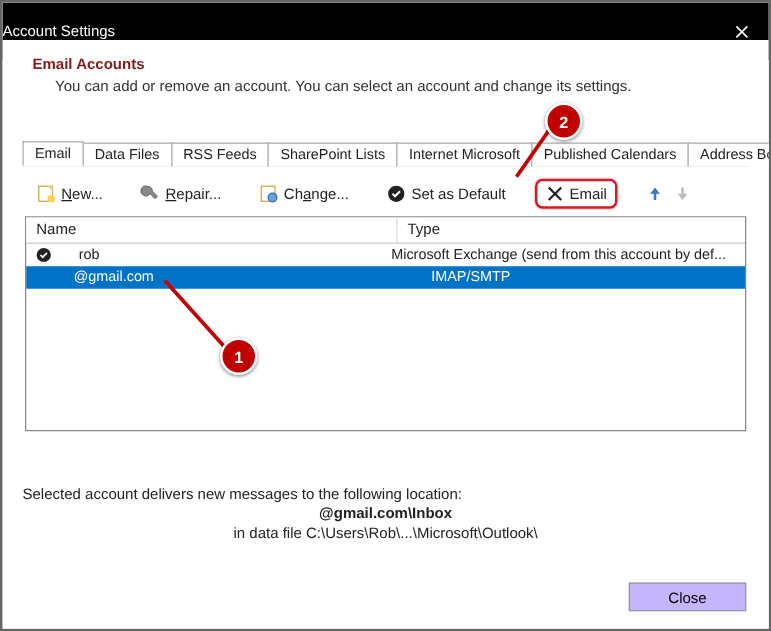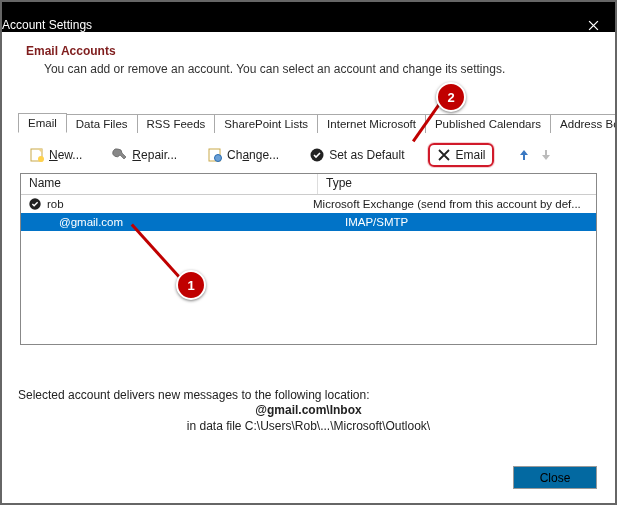--- a/index.html
+++ b/index.html
@@ -22,30 +22,30 @@
 .tbtn .u{text-decoration:underline}
 .icon16{width:16px;height:16px;display:inline-flex;align-items:center;justify-content:center}
 .remove-highlight{border:2.5px solid #d11a2a;border-radius:6px;padding:2px 6px !important;box-shadow:0 0 0 1px rgba(209,26,42,0.2)}
 .arrows{display:flex;gap:6px;margin-left:6px}
 .grid{border:1px solid #888;margin:0 2px;height:170px;background:#fff;position:relative}
 .gridhead{display:flex;height:20px;background:#fff;border-bottom:1px solid #ccc}
 .gridhead .col{padding:2px 8px;font-size:12px;border-right:1px solid #ddd}
 .gridhead .col:last-child{border-right:none}
 .gridbody{}
 .row{display:flex;height:18px;align-items:center;font-size:11.5px}
-.row .c1{width:280px;display:flex;align-items:center;gap:4px;padding-left:6px;white-space:nowrap;overflow:hidden}
+.row .c1{width:280px;display:flex;align-items:center;gap:20px;padding-left:6px;white-space:nowrap;overflow:hidden}
 .row .c2{flex:1;padding-left:6px;white-space:nowrap;overflow:hidden;text-overflow:ellipsis}
 .row.selected{background:#0173c7;color:#fff}
 .row.selected .c1{padding-left:38px}
 .checkcircle{width:14px;height:14px}
 .footer-text{position:absolute;left:16px;right:16px;top:356px;font-size:12px}
 .footer-text .l1{margin-bottom:1px}
 .footer-text .l2{text-align:center;font-weight:700}
 .footer-text .l3{text-align:center;margin-top:2px}
-.closebutton{position:absolute;right:18px;bottom:14px;width:84px;height:23px;border:1px solid #999;background:#0369a1;font-size:12px;cursor:pointer}
+.closebutton{position:absolute;right:18px;bottom:14px;width:94px;height:23px;border:1px solid #999;background:#c4b5fd;font-size:12px;cursor:pointer}
 .annot-badge{position:absolute;width:26px;height:26px;border-radius:50%;background:#c00000;border:2px solid #fff;box-shadow:0 1px 3px rgba(0,0,0,0.5);color:#fff;display:flex;align-items:center;justify-content:center;font-weight:700;font-size:13px;z-index:50}
 .annot-line{position:absolute;background:#c00000;height:2.5px;transform-origin:left center;z-index:40}
 svg{display:block}
 </style>
 </head>
 <body>
 
 <div class="frame">
 
   <div class="titlebar">

